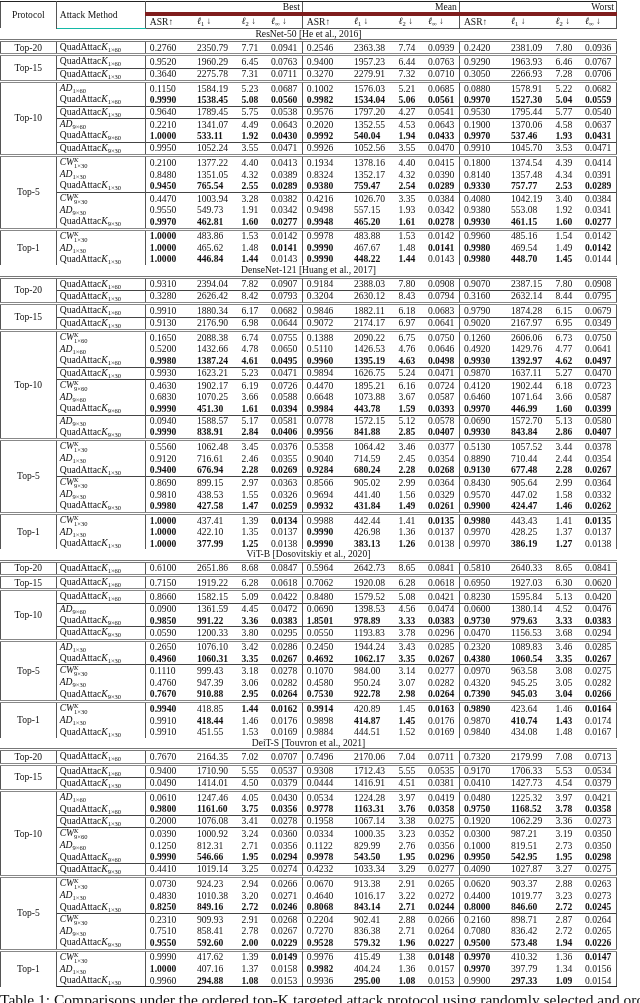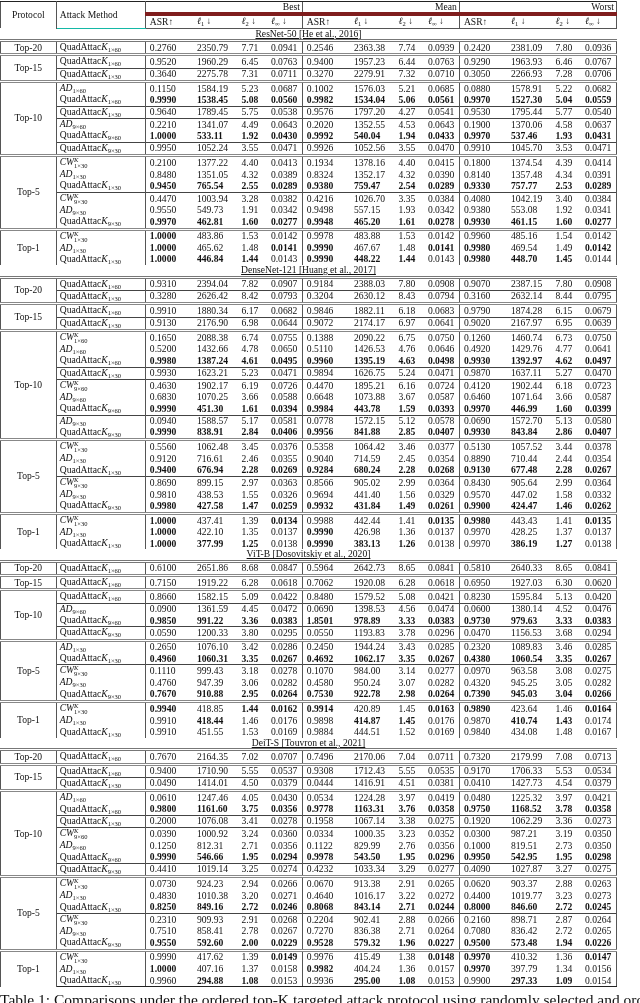--- a/index.html
+++ b/index.html
@@ -9,21 +9,21 @@
   table.t td, table.t th { padding: 0 2px; white-space: nowrap; vertical-align: middle; }
   col.c-proto { width: 55px; }
   col.c-meth { width: 88px; }
   col.c-asr { width: 47px; }
   col.c-l1 { width: 44px; }
   col.c-l2 { width: 29px; }
   col.c-li { width: 35px; }
   .hdr-top td { border-top: 1.4px solid #222; }
   .hdr-group { text-align: right; }
   .hdr-sub td { border-top: 4px solid #7f1d1d; border-bottom: 1px solid #555; }
-  .model-row td { text-align: center; padding: 2px 0 2px 0; border-bottom: 3px double #777; text-decoration: underline; }
+  .model-row td { text-align: center; padding: 2px 0 2px 0; border-bottom: 3px double #777; }
   .grp-first td { border-top: 3px double #888; }
   .proto { text-align: center; border-left: 1px solid #555; border-right: 1px solid #555; }
   .meth { padding-left: 3px !important; border-right: 1px solid #555; }
   .num { text-align: left; padding-left: 4px !important; }
   .bold { font-weight: bold; }
   .sep-asr { border-left: 1px solid #555; }
   .last { border-right: 1px solid #555; }
   .sub-sep td.m, .sub-sep td.n { border-top: 1px solid #444; }
   .m-bold { font-weight: normal; }
   .sub { font-size: 6.5px; position: relative; top: 2px; font-style: normal; }
@@ -412,35 +412,35 @@
           <td class="num n">2176.90</td>
           <td class="num n">6.98</td>
           <td class="num n">0.0644</td>
           <td class="num n sep-asr">0.9072</td>
           <td class="num n">2174.17</td>
           <td class="num n">6.97</td>
           <td class="num n">0.0641</td>
           <td class="num n sep-asr">0.9020</td>
           <td class="num n">2167.97</td>
           <td class="num n">6.95</td>
-          <td class="num n last">0.0639</td>
+          <td class="num n last">0.0349</td>
         </tr>
         <tr class="grp-first">
           <td class="proto" rowspan="9">Top-10</td>
           <td class="meth m"><i>CW</i><span class="supsub"><span class="s-up">K</span><span>1×60</span></span></td>
           <td class="num n sep-asr">0.1650</td>
           <td class="num n">2088.38</td>
           <td class="num n">6.74</td>
           <td class="num n">0.0755</td>
           <td class="num n sep-asr">0.1388</td>
           <td class="num n">2090.22</td>
           <td class="num n">6.75</td>
           <td class="num n">0.0750</td>
           <td class="num n sep-asr">0.1260</td>
-          <td class="num n">1460.74</td>
+          <td class="num n">2606.06</td>
           <td class="num n">6.73</td>
           <td class="num n last">0.0750</td>
         </tr>
         <tr class="">
           <td class="meth m"><i>AD</i><span class="sub">1×60</span></td>
           <td class="num n sep-asr">0.5200</td>
           <td class="num n">1432.66</td>
           <td class="num n">4.78</td>
           <td class="num n">0.0650</td>
           <td class="num n sep-asr">0.5110</td>

